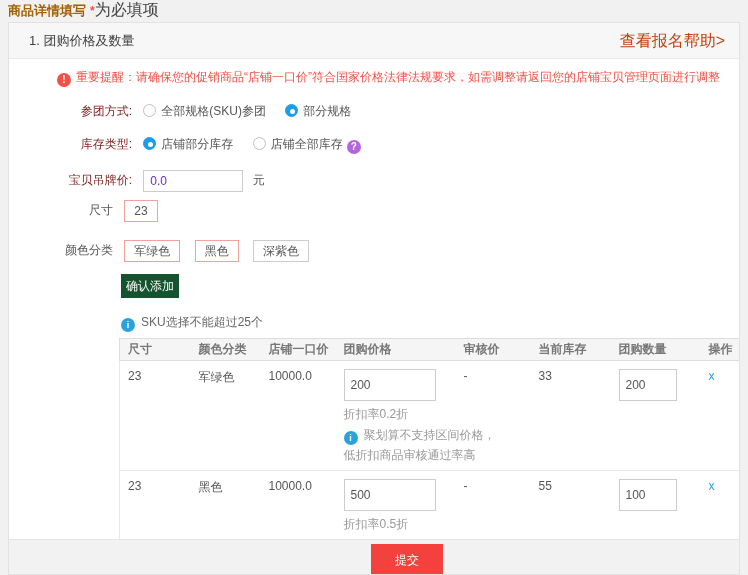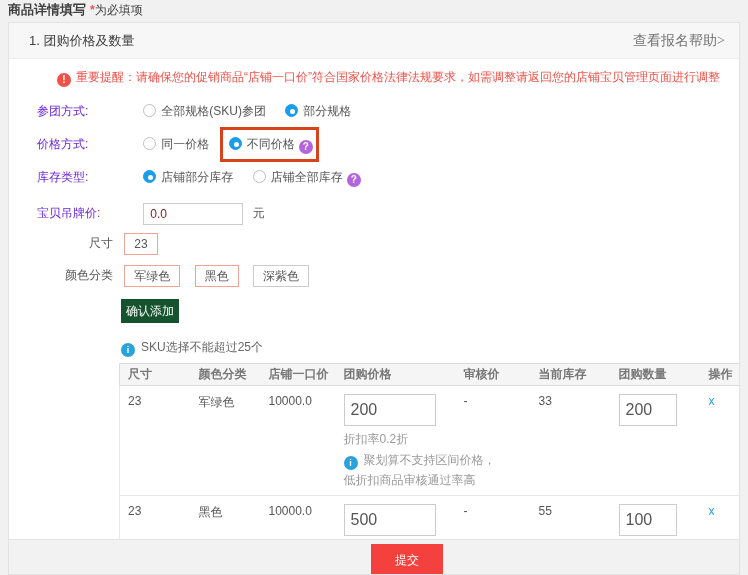--- a/index.html
+++ b/index.html
@@ -5,48 +5,48 @@
   * { margin:0; padding:0; box-sizing:border-box; }
   html,body { width:748px; height:575px; }
   body {
     font-family: "Liberation Sans", "DejaVu Sans", sans-serif;
     background:#f1f1f1; font-size:12px; color:#555; overflow:hidden;
   }
   .stage { position:relative; width:748px; height:575px; }
 
   
   .titlebar { height:22px; line-height:20px; padding-left:8px; }
-  .titlebar .ttl { font-weight:bold; color:#404040; font-size:13px; }
+  .titlebar .ttl { font-weight:bold; color:#a16207; font-size:13px; }
   .titlebar .star { color:#f0524a; margin-left:4px; font-weight:bold; }
-  .titlebar .note { color:#444; font-size:12px; }
+  .titlebar .note { color:#444; font-size:16px; }
 
   
   .panel {
     position:absolute; top:22px; left:8px; right:8px; bottom:0;
     background:#fff; border:1px solid #e2e2e2; overflow:hidden;
   }
   .sec-hd {
     height:36px; line-height:36px; background:#f7f7f7;
     border-bottom:1px solid #ebebeb; padding:0 14px 0 20px;
   }
   .sec-hd .sec-title { font-weight:normal; color:#404040; font-size:13px; }
-  .sec-hd .help-link { float:right; color:#737373; text-decoration:none; font-size:14px; cursor:pointer;font-family:Liberation Serif, serif; }
+  .sec-hd .help-link { float:right; color:#c2410c; text-decoration:none; font-size:16px; cursor:pointer; }
 
   
   .warn { margin:10px 20px 0 48px; color:#f0524a; font-size:12px; line-height:16px; white-space:nowrap; }
   .warn-ic {
     display:inline-block; width:14px; height:14px; line-height:14px; border-radius:50%;
     background:#f0524a; color:#fff; text-align:center; font-size:10px; font-weight:bold;
     vertical-align:-2px; margin-right:5px;
   }
 
   
   .frow { margin-top:13px; height:20px; line-height:20px; padding-left:28px; white-space:nowrap; }
   .frow.first { margin-top:14px; }
-  .flabel { display:inline-block; width:95px; text-align:left; color:#6d28d9; margin-right:8px; }
+  .flabel { display:inline-block; width:95px; text-align:right; color:#7f1d1d; margin-right:8px; }
   .opt { margin-right:16px; display:inline-block; }
   .radio {
     display:inline-block; width:13px; height:13px; border-radius:50%;
     border:1px solid #bfbfbf; background:#fff; vertical-align:-2px; margin-right:5px; cursor:pointer;
   }
   .radio.sel { border:1px solid #1b9deb; background:#1b9deb; position:relative; }
   .radio.sel::after {
     content:""; position:absolute; left:4px; top:4px; width:5px; height:5px;
     border-radius:50%; background:#fff;
   }
@@ -56,28 +56,28 @@
     margin-left:4px; vertical-align:-2px; cursor:pointer;
   }
   .hl-wrap { position:relative; }
   .hl-box {
     position:absolute; left:-9px; top:-7px; right:-6px; bottom:-8px;
     border:3px solid #d6431c; pointer-events:none;
   }
   .frow.price { margin-top:14px; height:24px; line-height:24px; }
   .price-in {
     width:100px; height:22px; border:1px solid #ccc; padding:0 6px; font-size:12px;
-    color:#7f1d1d; font-family:"Liberation Sans","DejaVu Sans",sans-serif; vertical-align:middle;
+    color:#6d28d9; font-family:"Liberation Sans","DejaVu Sans",sans-serif; vertical-align:middle;
   }
   .unit { margin-left:6px; color:#555; }
 
   
   .spec-title { margin:16px 0 0 38px; color:#666; }
   .spec-row { margin-top:6px; padding-left:28px; height:24px; line-height:24px; white-space:nowrap; }
-  .spec-row.colors { margin-top:8px; }
+  .spec-row.colors { margin-top:16px; }
   .slabel { display:inline-block; width:76px; text-align:right; color:#555; margin-right:8px; }
   .chip {
     display:inline-block; min-width:30px; height:22px; line-height:20px; padding:0 9px;
     border:1px solid #ccc; background:#fff; text-align:center; color:#555;
     margin-right:11px; cursor:pointer; vertical-align:middle;
   }
   .chip.sel { border-color:#f2a29a; }
   .confirm {
     display:block; margin:12px 0 0 112px; width:58px; height:24px;
     background:#14532d; color:#fff; border:none; font-size:12px; cursor:pointer;
@@ -98,21 +98,21 @@
   }
   table.sku th:first-child { border-left:1px solid #ddd; padding-left:8px; }
   table.sku th:last-child { border-right:1px solid #ddd; }
   table.sku td {
     border-bottom:1px solid #e8e8e8; vertical-align:top; padding:8px 4px 6px 4px;
     font-size:12px; color:#555;
   }
   table.sku td:first-child { border-left:1px solid #e8e8e8; padding-left:8px; }
   table.sku td:last-child { border-right:1px solid #e8e8e8; }
   .tin {
-    height:22px; border:1px solid #ccc; padding:15px 6px; font-size:16px; color:#555;
+    height:22px; border:1px solid #ccc; padding:15px 6px; font-size:12px; color:#555;
     font-family:"Liberation Sans","DejaVu Sans",sans-serif;
   }
   .gp-in { width:92px; }
   .qty-in { width:58px; }
   .discount { color:#999; margin-top:5px; }
   .tip { color:#999; margin-top:4px; white-space:nowrap; }
   .tip.l2 { margin-top:2px; }
   .del { color:#2aa2dc; cursor:pointer; text-decoration:none; }
 
   
@@ -149,30 +149,20 @@
     <div class="frow first">
       <span class="flabel">参团方式:</span>
       <span class="opt">
         <span class="radio"></span><span>全部规格(SKU)参团</span>
       </span>
       <span class="opt">
         <span class="radio sel"></span><span>部分规格</span>
       </span>
     </div>
 
-    <div class="frow">
-      <span class="flabel">价格方式:</span>
-      <span class="opt">
-        <span class="radio"></span><span>同一价格</span>
-      </span>
-      <span class="opt hl-wrap">
-        <span class="hl-box"></span>
-        <span class="radio sel"></span><span>不同价格</span><span class="help-ic">?</span>
-      </span>
-    </div>
 
     <div class="frow">
       <span class="flabel">库存类型:</span>
       <span class="opt">
         <span class="radio sel"></span><span>店铺部分库存</span>
       </span>
       <span class="opt">
         <span class="radio"></span><span>店铺全部库存</span><span class="help-ic">?</span>
       </span>
     </div>

